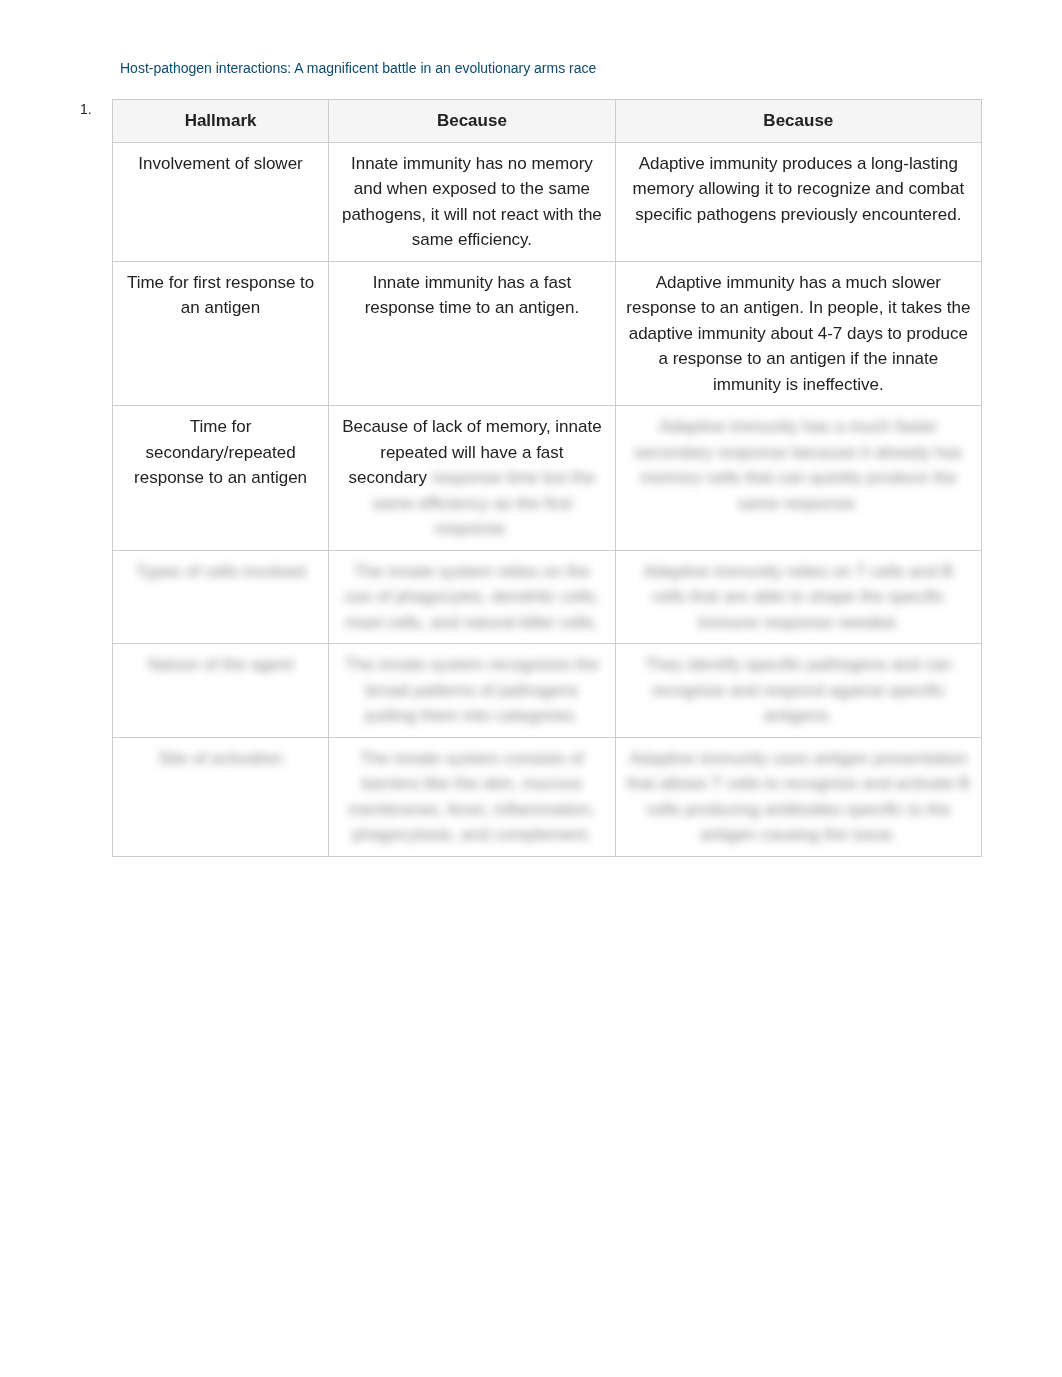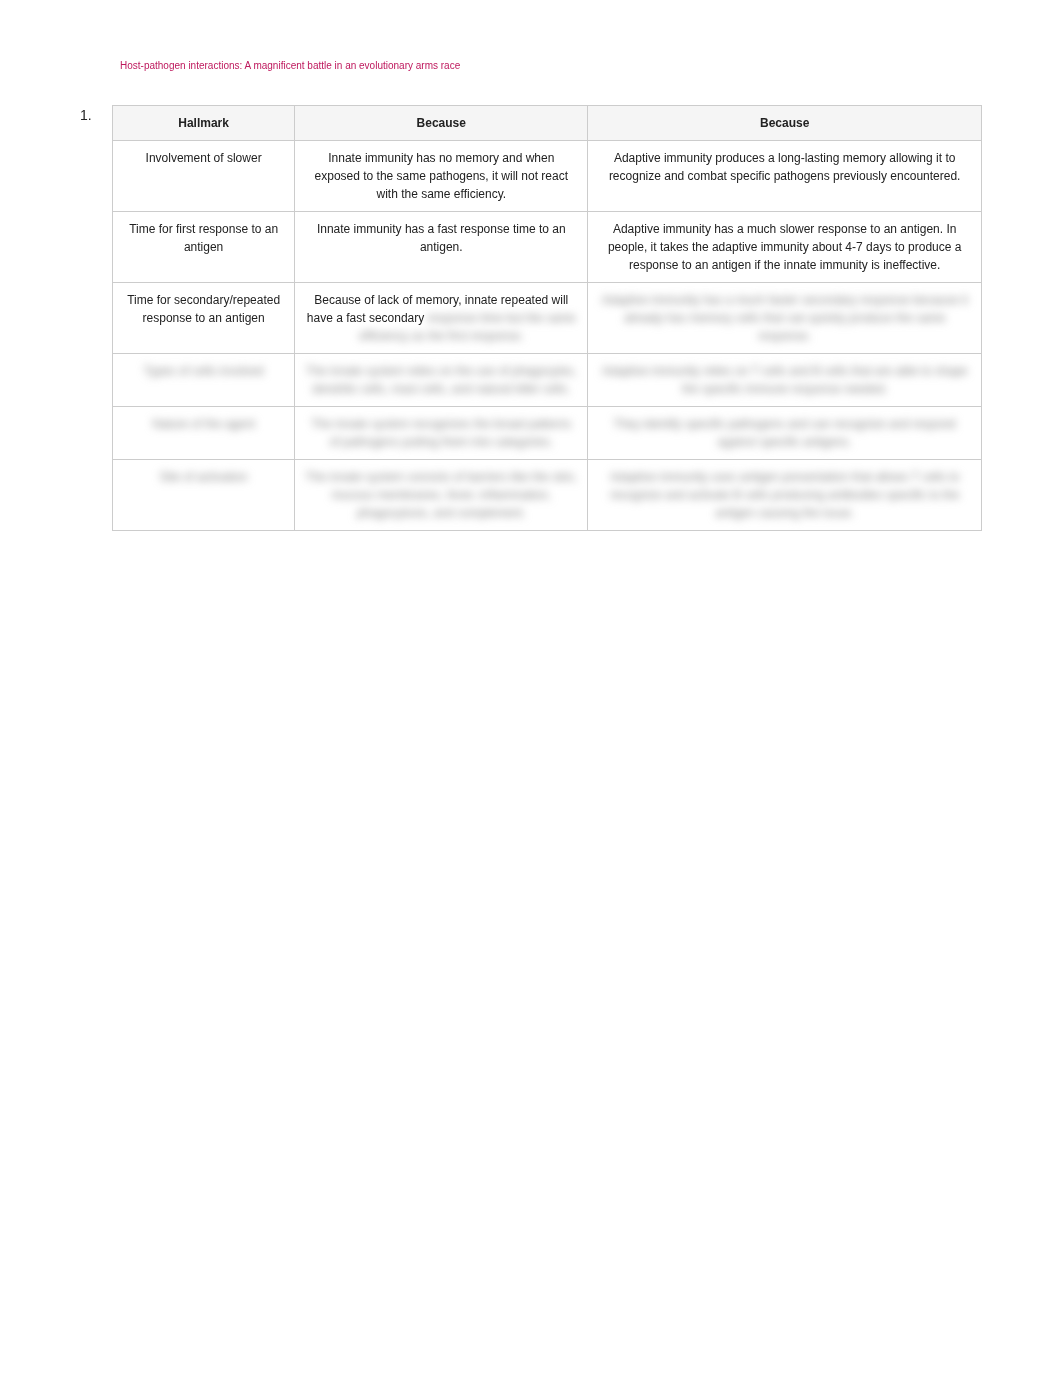--- a/index.html
+++ b/index.html
@@ -6,23 +6,23 @@
     body {
       background: #ffffff;
       font-family: Arial, sans-serif;
       font-size: 14px;
       color: #222;
       width: 1062px;
       min-height: 1377px;
       padding: 60px 80px;
     }
     .page-title {
-      font-size: 10px;
-      color: #be185d;
-      margin-bottom: 34px;
+      font-size: 14px;
+      color: #0c4a6e;
+      margin-bottom: 23px;
       padding-left: 40px;
     }
     .numbered-section {
       display: flex;
       gap: 8px;
     }
     .number {
       font-size: 14px;
       color: #222;
       min-width: 24px;
@@ -33,21 +33,21 @@
     }
     table {
       width: 100%;
       border-collapse: collapse;
       border: 1px solid #ccc;
     }
     th, td {
       border: 1px solid #ccc;
       padding: 8px 10px;
       vertical-align: top;
-      font-size: 12px;
+      font-size: 17px;
       line-height: 1.5;
       text-align: center;
     }
     thead th {
       background: #f5f5f5;
       font-weight: bold;
     }
     .blurred {
       filter: blur(4px);
       color: #888;

